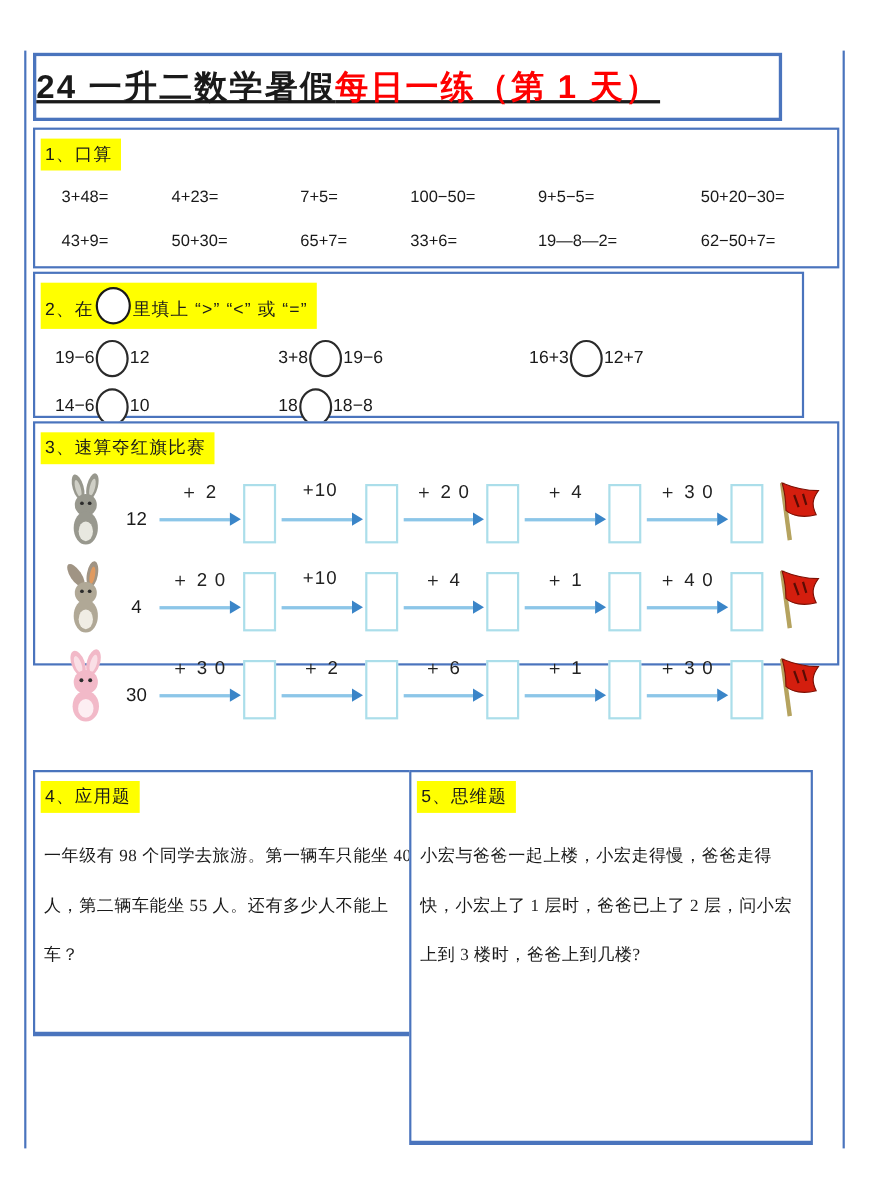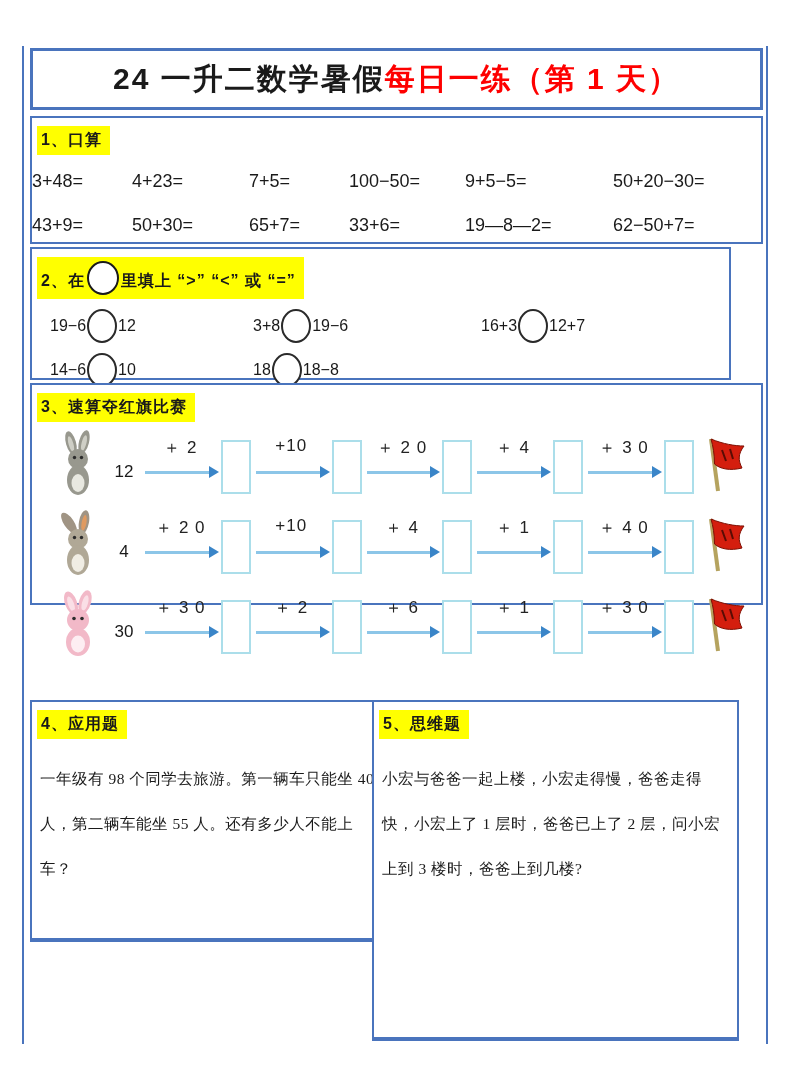--- a/index.html
+++ b/index.html
@@ -1,34 +1,34 @@
 <!DOCTYPE html>
 <html><head>
 <meta charset="utf-8">
 <style>
   html,body{margin:0;padding:0;background:#ffffff;}
   .page{position:relative;width:793px;height:1072px;background:#ffffff;
         font-family:"Liberation Sans",sans-serif;color:#1a1a1a;overflow:hidden;}
   .frame{position:absolute;left:22px;top:46px;width:742px;height:998px;
          border-left:2px solid #4a74bd;border-right:2px solid #4a74bd;}
   .box{position:absolute;background:#fff;border:2.5px solid #4a74bd;box-sizing:border-box;}
-  .title-box{left:30px;top:48px;width:733px;height:62px;border-width:3px;
-             display:flex;align-items:center;justify-content:center;
-             font-size:30px;font-weight:bold;letter-spacing:2px;}
+  .title-box{left:30px;top:48px;width:681px;height:62px;border-width:3px;
+             display:flex;align-items:center;
+             font-size:30px;font-weight:bold;letter-spacing:2px;text-decoration:underline;}
   .title-red{color:#fe0000;}
   .sec1{left:30px;top:116px;width:733px;height:128px;}
   .sec2{left:30px;top:247px;width:701px;height:133px;}
   .sec3{left:30px;top:383px;width:733px;height:222px;}
   .sec4{left:30px;top:700px;width:366px;height:242px;border-bottom-width:4px;}
   .sec5{left:372px;top:700px;width:367px;height:341px;border-bottom-width:4px;}
-  .hl{display:inline-block;background:#ffff00;font-weight:bold;font-size:16px;
+  .hl{display:inline-block;background:#ffff00;font-weight:normal;font-size:16px;
       padding:4px 8px 4px 4px;margin:8px 0 0 5px;letter-spacing:1px;}
   
   .calc-grid{display:grid;grid-template-columns:100px 117px 100px 116px 148px auto;
-             margin:16px 0 0 0;row-gap:23px;font-size:18px;}
+             margin:16px 0 0 24px;row-gap:23px;font-size:15px;}
   .calc-cell{white-space:nowrap;}
   
   .cmp-row{display:grid;grid-template-columns:203px 228px auto;align-items:center;
            margin:10px 0 0 18px;height:34px;font-size:16px;}
   .cmp-item{display:flex;align-items:center;gap:1px;}
   .circle{width:26px;height:30px;border:2px solid #2a2a2a;border-radius:50%;
           background:#fff;flex:0 0 auto;}
   .hl-circle{display:inline-block;width:28px;height:30px;border:2px solid #1a1a1a;
              border-radius:50%;background:#fff;vertical-align:-9px;margin:0 2px;}
   

